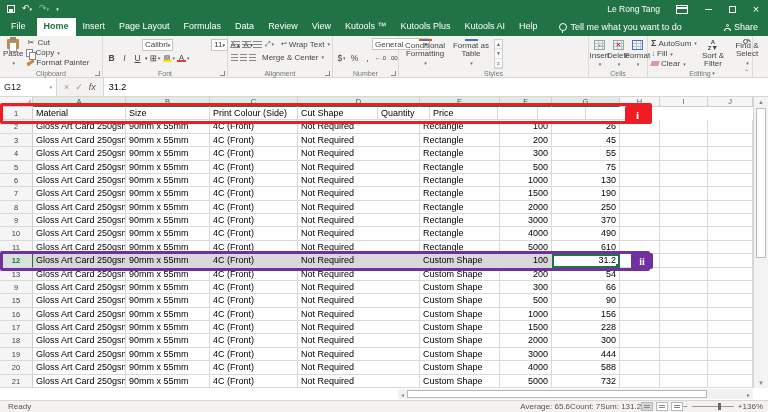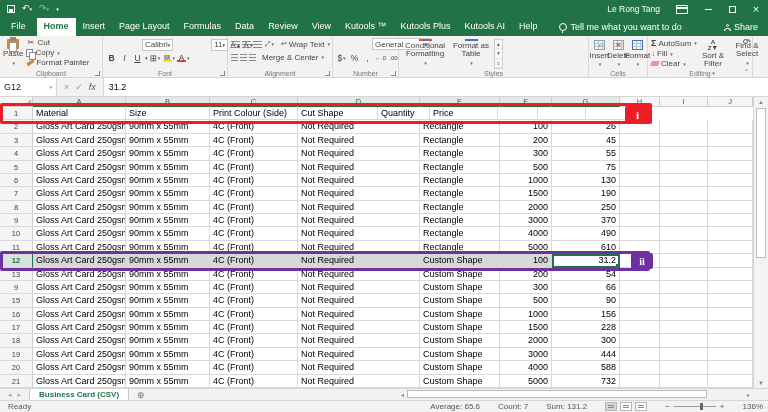--- a/index.html
+++ b/index.html
@@ -170,21 +170,21 @@
                 padding:0 9px; border-right:1px solid #c8c8c8; border-left:1px solid #c8c8c8; }
   .newsheet { display:flex; align-items:center; padding:0 8px; color:#777; font-size:9px; }
   #hscroll { position:absolute; left:398px; top:389px; width:355px; height:10px; background:#f1f1f1; display:flex; align-items:center; }
   .hs-arrow { width:9px; text-align:center; font-size:6px; color:#888; }
   #hthumb { height:8px; width:300px; background:#fff; border:1px solid #b8b8b8; }
 
   
   #statusbar { position:absolute; top:400px; left:0; width:768px; height:12px; background:#f3f2f1;
                border-top:1px solid #d8d6d4; display:flex; align-items:center; font-size:8px; color:#555; }
   #status-ready { padding-left:8px; }
-  .sb-right { margin-left:auto; display:flex; align-items:center; gap:18px; padding-right:5px; }
+  .sb-right { margin-left:auto; display:flex; align-items:center; gap:0; padding-right:5px; }
   .viewbtns { display:flex; gap:3px; }
   .viewbtn { width:12px; height:9px; border:1px solid #b8b8b8; background:#fff; position:relative; }
   .viewbtn.on { background:#d5d5d5; }
   .viewbtn span { position:absolute; left:2px; right:2px; top:2px; height:1px; background:#888; box-shadow:0 2px 0 #888; }
   .zoomctl { display:flex; align-items:center; gap:4px; }
   .zoom-track { width:42px; height:1px; background:#999; position:relative; }
   .zoom-thumb { position:absolute; left:26px; top:-3px; width:3px; height:7px; background:#666; }
 </style>
 </head>
 <body>
@@ -725,28 +725,20 @@
     <div class="vs-arrow">▲</div>
     <div id="vthumb"></div>
     <div class="vs-arrow vs-down">▼</div>
   </div>
 
   <div class="anno" id="anno-red"></div>
   <div class="anno" id="badge-i">i</div>
   <div class="anno" id="anno-purple"></div>
   <div class="anno" id="badge-ii">ii</div>
 
-  <div id="sheetbar">
-    <div class="sheet-nav">
-      <span>◂</span>
-      <span>▸</span>
-    </div>
-    <div id="active-tab">Business Card (CSV)</div>
-    <div class="newsheet">⊕</div>
-  </div>
   <div id="hscroll">
     <span class="hs-arrow">◂</span>
     <span id="hthumb"></span>
     <span class="hs-arrow" style="margin-left:auto;">▸</span>
   </div>
 
   <div id="statusbar">
     <span id="status-ready">Ready</span>
     <div class="sb-right">
       <span>Average: 65.6</span>

